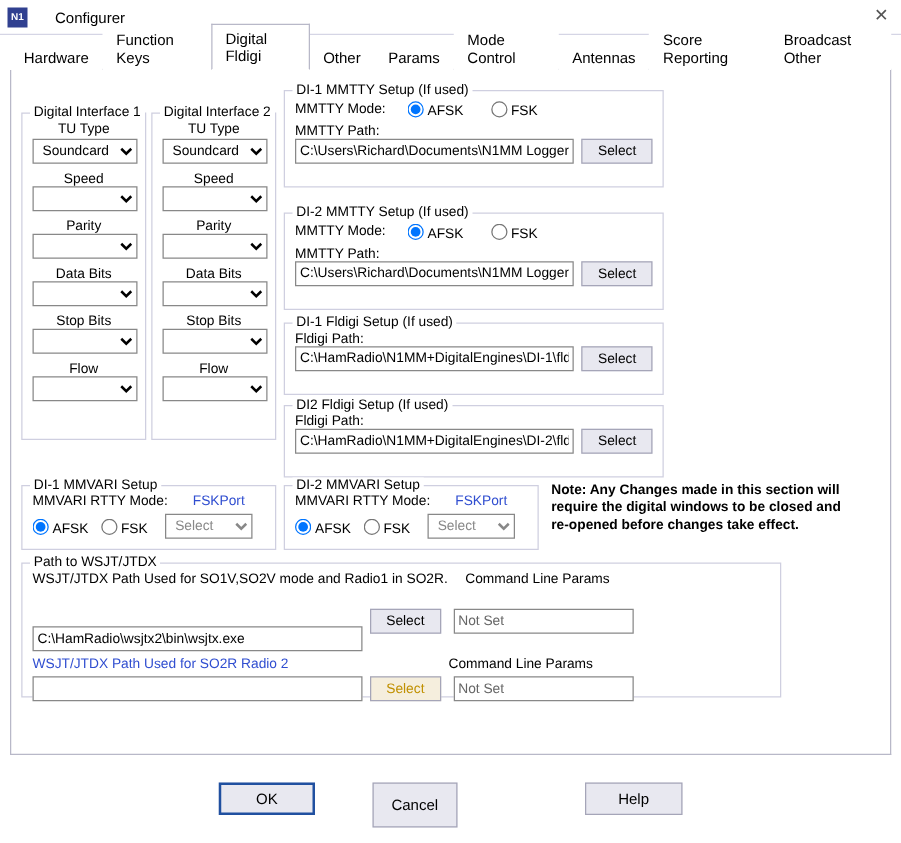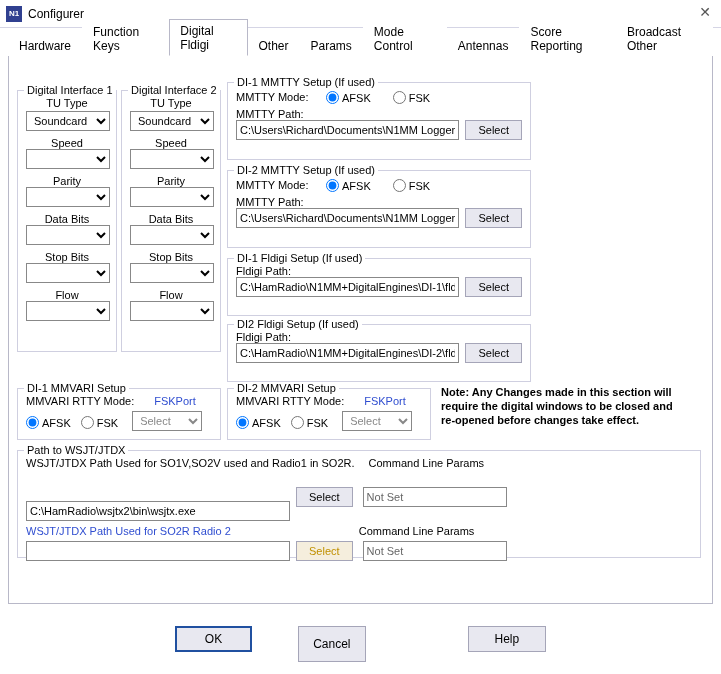--- a/index.html
+++ b/index.html
@@ -23,21 +23,21 @@
   }
   .titlebar .app-icon {
     width: 16px; height: 16px;
     background: #304090;
     color: #fff;
     font-size: 8px;
     font-weight: bold;
     display: flex;
     align-items: center;
     justify-content: center;
-    margin-right: 6px;
+    margin-right: 22px;
   }
   .titlebar .title { font-size: 12px; }
   .titlebar .close {
     position: absolute;
     right: 10px;
     top: 4px;
     font-size: 14px;
     color: #555;
     cursor: pointer;
   }
@@ -191,21 +191,21 @@
       <div class="lbl" style="text-align:center;margin-top:6px">Parity</div>
       <select style="width:84px"><option></option></select>
       <div class="lbl" style="text-align:center;margin-top:6px">Data Bits</div>
       <select style="width:84px"><option></option></select>
       <div class="lbl" style="text-align:center;margin-top:6px">Stop Bits</div>
       <select style="width:84px"><option></option></select>
       <div class="lbl" style="text-align:center;margin-top:6px">Flow</div>
       <select style="width:84px"><option></option></select>
     </div>
 
-    <div class="group" style="top:26px; left:218px; width:304px; height:78px;">
+    <div class="group" style="top:16px; left:218px; width:304px; height:78px;">
       <div class="legend">DI-1 MMTTY Setup (If used)</div>
       <div class="row">
         <span class="lbl" style="width:80px">MMTTY Mode:</span>
         <label style="margin-left:10px"><input type="radio" class="radio" checked="" style=""><span>AFSK</span></label>
         <label style="margin-left:22px"><input type="radio" class="radio" style=""><span>FSK</span></label>
       </div>
       <div class="lbl">MMTTY Path:</div>
       <div class="row">
         <input type="text" style="width: 232px;" value="C:\Users\Richard\Documents\N1MM Logger+\l">
         <button class="select-btn" style="margin-left:6px">Select</button>
@@ -265,24 +265,24 @@
       </div>
       <div class="row">
         <label><input type="radio" class="radio" checked="" style=""><span>AFSK</span></label>
         <label style="margin-left:10px"><input type="radio" class="radio" style=""><span>FSK</span></label>
         <select style="width:70px; margin-left:14px; color:#888"><option>Select</option></select>
       </div>
     </div>
 
     <div style="position:absolute; top:330px; left:432px; width:246px; font-weight:bold; font-size:11px; line-height:1.25;">Note: Any Changes made in this section will require the digital windows to be closed and re-opened before changes take effect.</div>
 
-    <div class="group" style="top:394px; left:8px; width:684px; height:108px;">
+    <div class="group" style="top:394px; left:8px; width:608px; height:108px;">
       <div class="legend">Path to WSJT/JTDX</div>
       <div class="row">
-        <span class="lbl">WSJT/JTDX Path Used for SO1V,SO2V used and Radio1 in SO2R.</span>
+        <span class="lbl">WSJT/JTDX Path Used for SO1V,SO2V mode and Radio1 in SO2R.</span>
         <span class="lbl" style="margin-left:14px">Command Line Params</span>
       </div>
       <div class="row">
         <input type="text" style="width: 264px; margin-top: 28px;" value="C:\HamRadio\wsjtx2\bin\wsjtx.exe">
         <button class="select-btn" style="margin-left:6px">Select</button>
         <input type="text" style="width: 144px; margin-left: 10px; color: rgb(102, 102, 102);" value="Not Set">
       </div>
       <div class="row" style="margin-top:2px">
         <span class="lbl link">WSJT/JTDX Path Used for SO2R Radio 2</span>
         <span class="lbl" style="margin-left:128px">Command Line Params</span>

